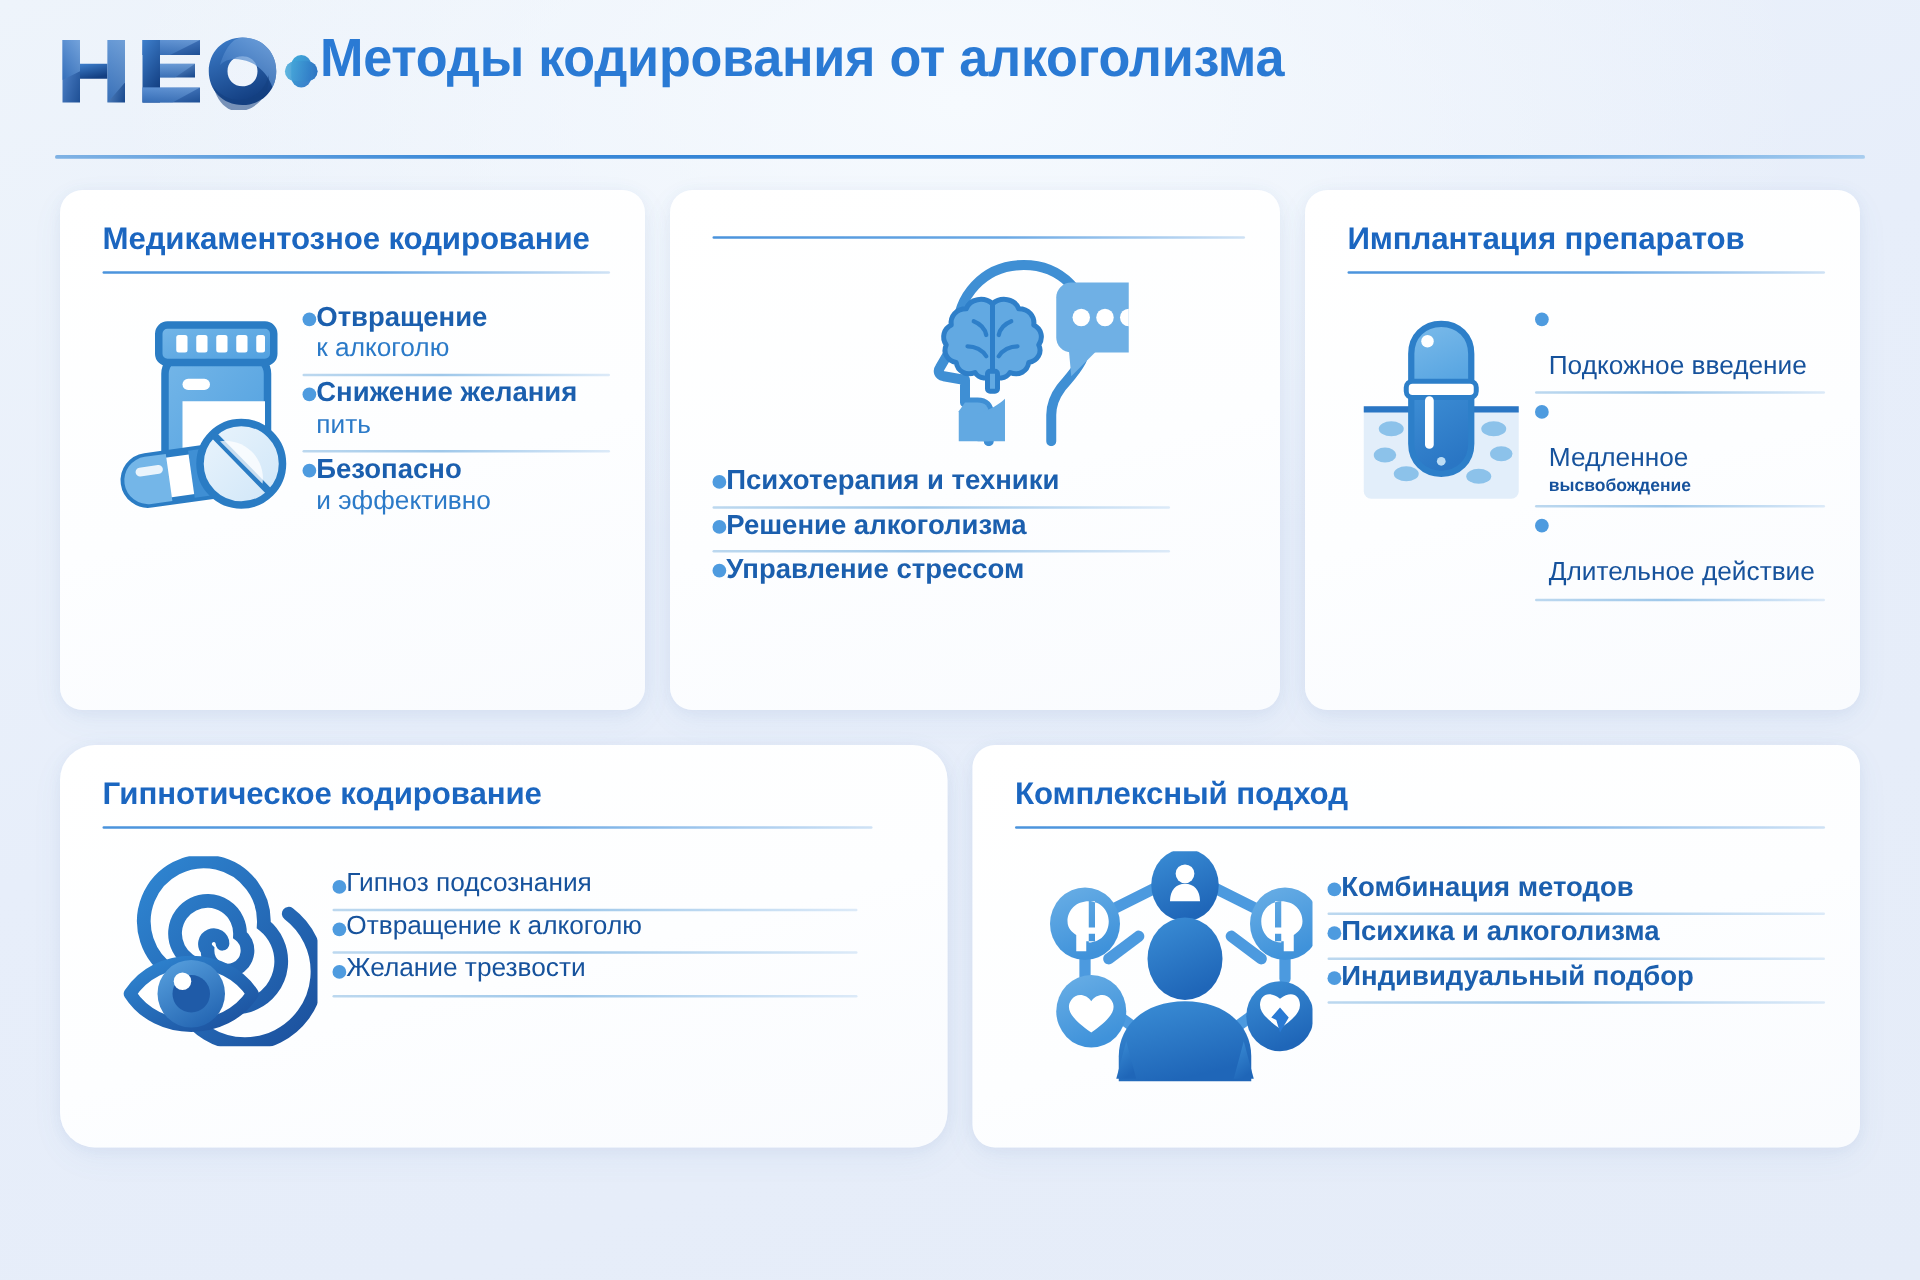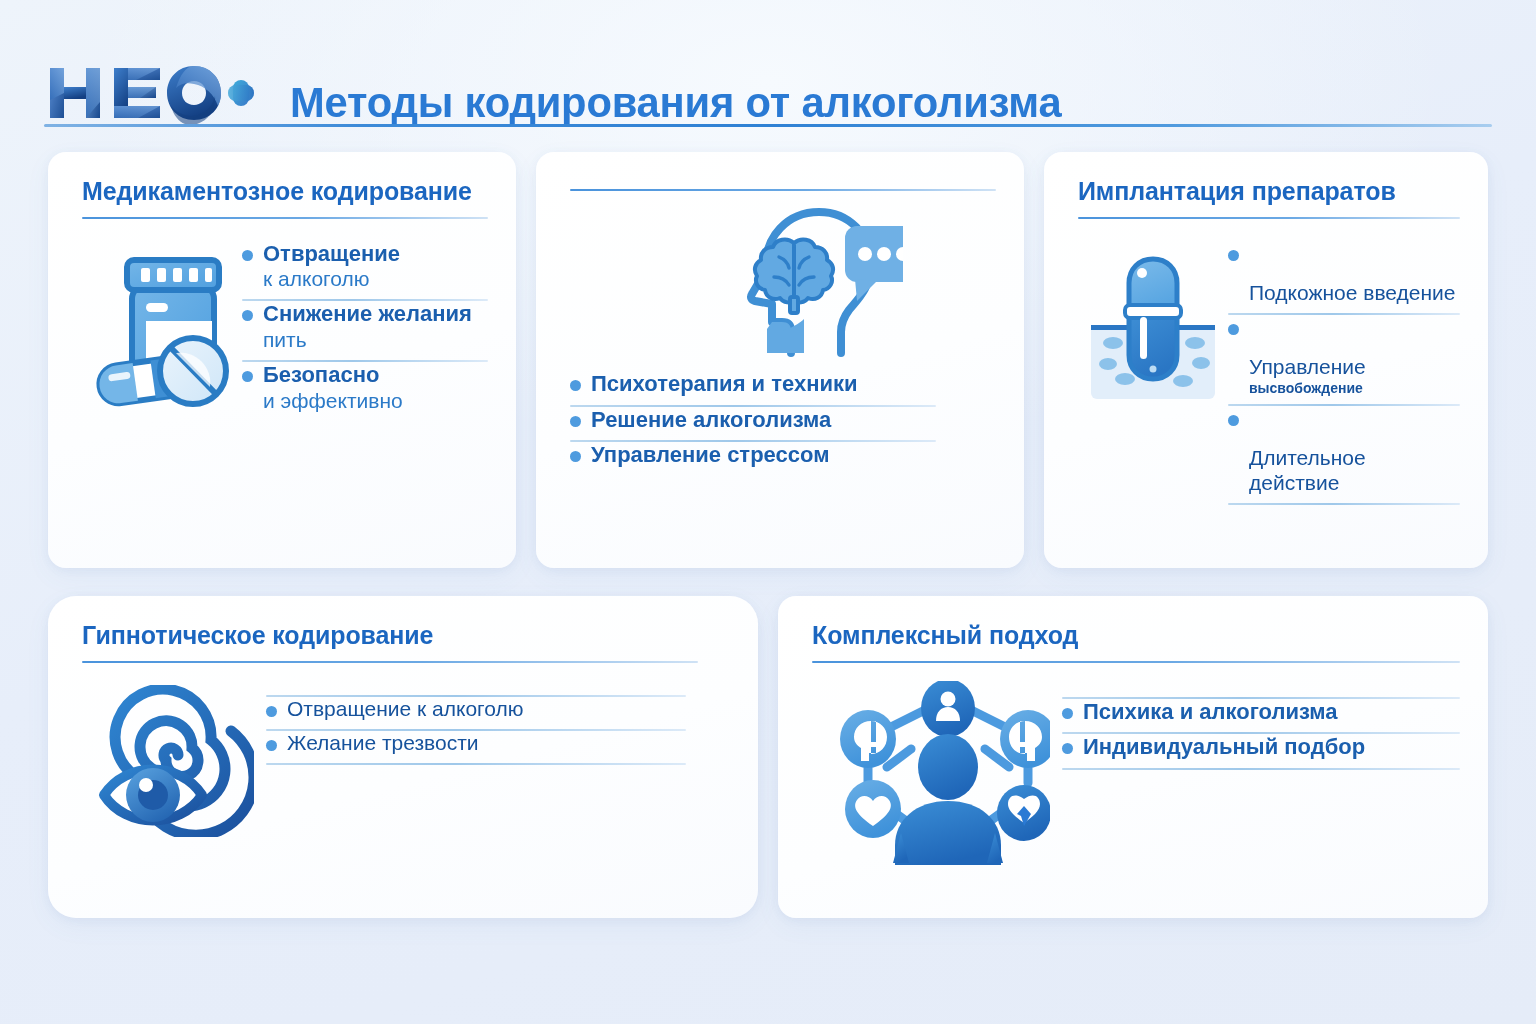--- a/index.html
+++ b/index.html
@@ -15,22 +15,21 @@
       linear-gradient(160deg, #eef4fb 0%, #e7eefa 45%, #e5ecf8 100%);
     position: relative;
   }
 
   
   .header {
     position: absolute;
     left: 44px; top: 26px; right: 44px;
     height: 98px;
     display: flex;
-    align-items: flex-end;
-    gap: 34px;
+    align-items: flex-start;
   }
   .logo { width: 212px; height: 62px; flex: 0 0 auto; display:block; }
   .page-title {
     font-size: 43px;
     font-weight: 700;
     color: #2a7ad4;
     letter-spacing: -0.2px;
     white-space: nowrap;
     line-height: 1;
     transform: scaleX(0.97);
@@ -101,21 +100,21 @@
   .bullets { flex: 1 1 auto; display: flex; flex-direction: column; }
   .bullet-row { padding-bottom: 8px; }
   .bullet-sep {
     height: 2px;
     border-radius: 1px;
     background: linear-gradient(90deg, #bcd8ef 0%, #9fc8ea 45%, #dceaf8 100%);
   }
   .bullet-line {
     display: flex;
     align-items: flex-start;
-    gap: 10px;
+    gap: 0;
   }
   .dot {
     flex: 0 0 auto;
     width: 11px; height: 11px;
     border-radius: 50%;
     background: #4e9bdf;
     margin-top: 9px;
   }
   .btext { line-height: 1.16; }
   .bmain {
@@ -395,21 +394,21 @@
             <span class="btext">
                 <span class="bmain">Подкожное введение</span>
               </span>
           </div>
         </div>
         <div class="bullet-sep"></div>
         <div class="bullet-row">
           <div class="bullet-line">
             <span class="dot"></span>
             <span class="btext">
-              <span class="bmain">Управление</span>
+              <span class="bmain">Медленное</span>
               <span class="bsub">высвобождение</span>
             </span>
           </div>
         </div>
         <div class="bullet-sep"></div>
         <div class="bullet-row">
           <div class="bullet-line">
             <span class="dot"></span>
             <span class="btext">
                 <span class="bmain">Длительное действие</span>
@@ -448,20 +447,28 @@
           </g>
 
           <path d="M10 110 C32 76 86 76 108 110 C86 144 32 144 10 110z" fill="#ffffff" stroke="url(#hy1)" stroke-width="10" stroke-linejoin="round"></path>
           <circle cx="59" cy="110" r="27" fill="url(#hy2)"></circle>
           <circle cx="59" cy="110" r="15" fill="#1f5ba8"></circle>
           <circle cx="52" cy="100" r="7" fill="#ffffff"></circle>
         </svg>
       </div>
 
       <div class="bullets light" style="max-width:420px;padding-top:14px;">
+        <div class="bullet-row">
+          <div class="bullet-line">
+            <span class="dot"></span>
+            <span class="btext">
+                <span class="bmain">Гипноз подсознания</span>
+              </span>
+          </div>
+        </div>
         <div class="bullet-sep"></div>
         <div class="bullet-row">
           <div class="bullet-line">
             <span class="dot"></span>
             <span class="btext">
                 <span class="bmain">Отвращение к алкоголю</span>
               </span>
           </div>
         </div>
         <div class="bullet-sep"></div>
@@ -529,20 +536,28 @@
           <path d="M199 125 l7 8 l-7 12 l-3 -10 l-4 -2z" fill="#2a7ad4"></path>
 
           <ellipse cx="123" cy="86" rx="30" ry="33" fill="url(#nw1)"></ellipse>
           <path d="M123 120 c-32 0 -53 19 -53 44 v20 h106 v-20 c0 -25 -21 -44 -53 -44z" fill="url(#nw1)"></path>
           <path d="M76 152 l-8 30 h16z" fill="url(#nw1)"></path>
           <path d="M170 152 l8 30 h-16z" fill="url(#nw1)"></path>
         </svg>
       </div>
 
       <div class="bullets" style="padding-top:18px;">
+        <div class="bullet-row">
+          <div class="bullet-line">
+            <span class="dot"></span>
+            <span class="btext">
+                <span class="bmain">Комбинация методов</span>
+              </span>
+          </div>
+        </div>
         <div class="bullet-sep"></div>
         <div class="bullet-row">
           <div class="bullet-line">
             <span class="dot"></span>
             <span class="btext">
                 <span class="bmain">Психика и алкоголизма</span>
               </span>
           </div>
         </div>
         <div class="bullet-sep"></div>

